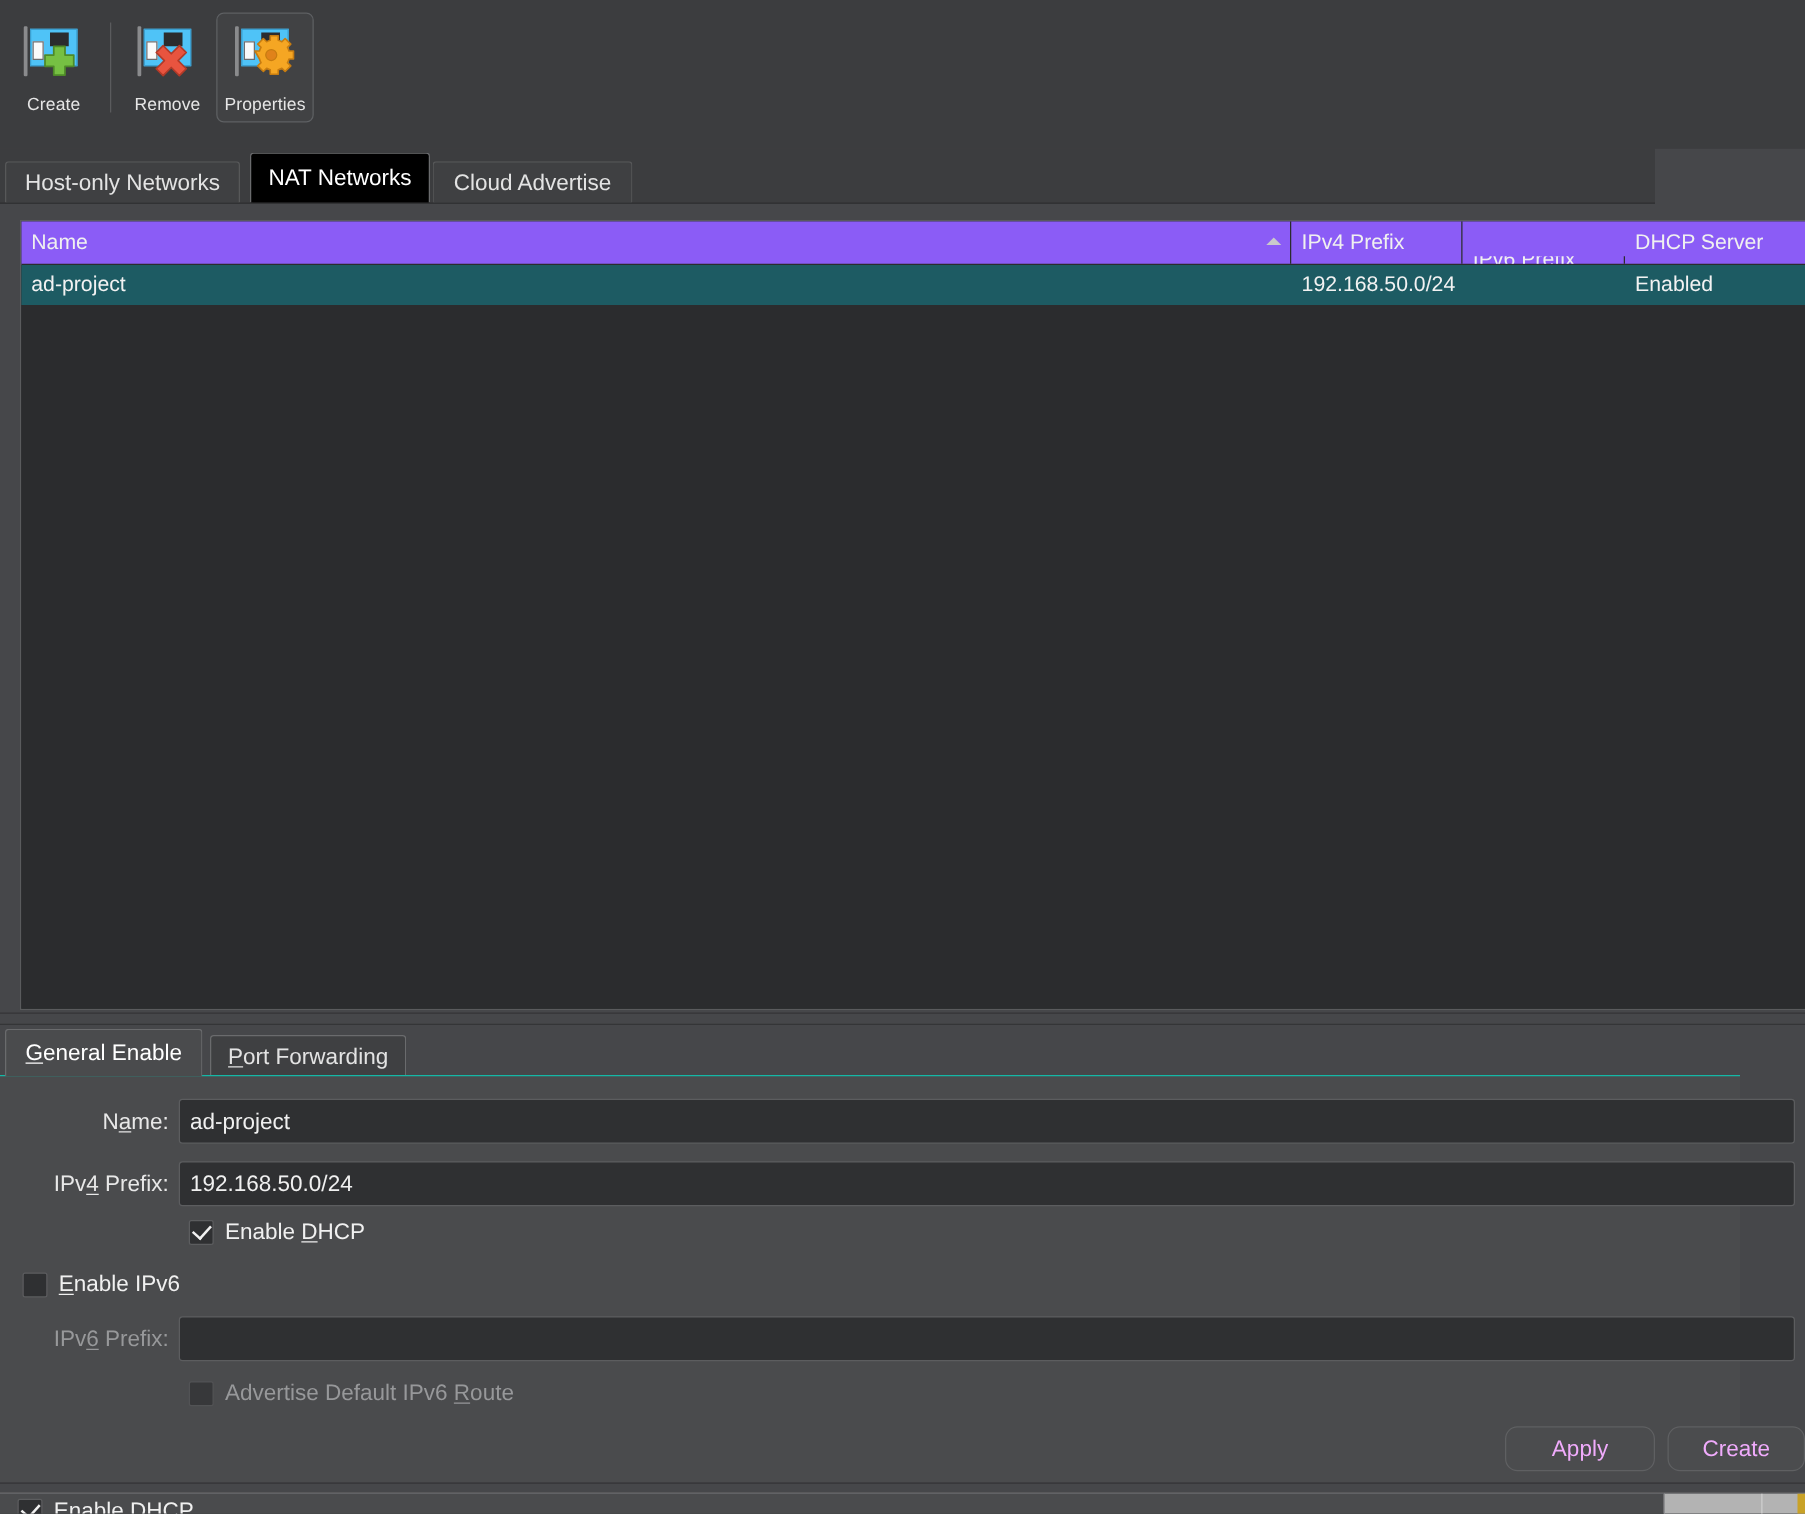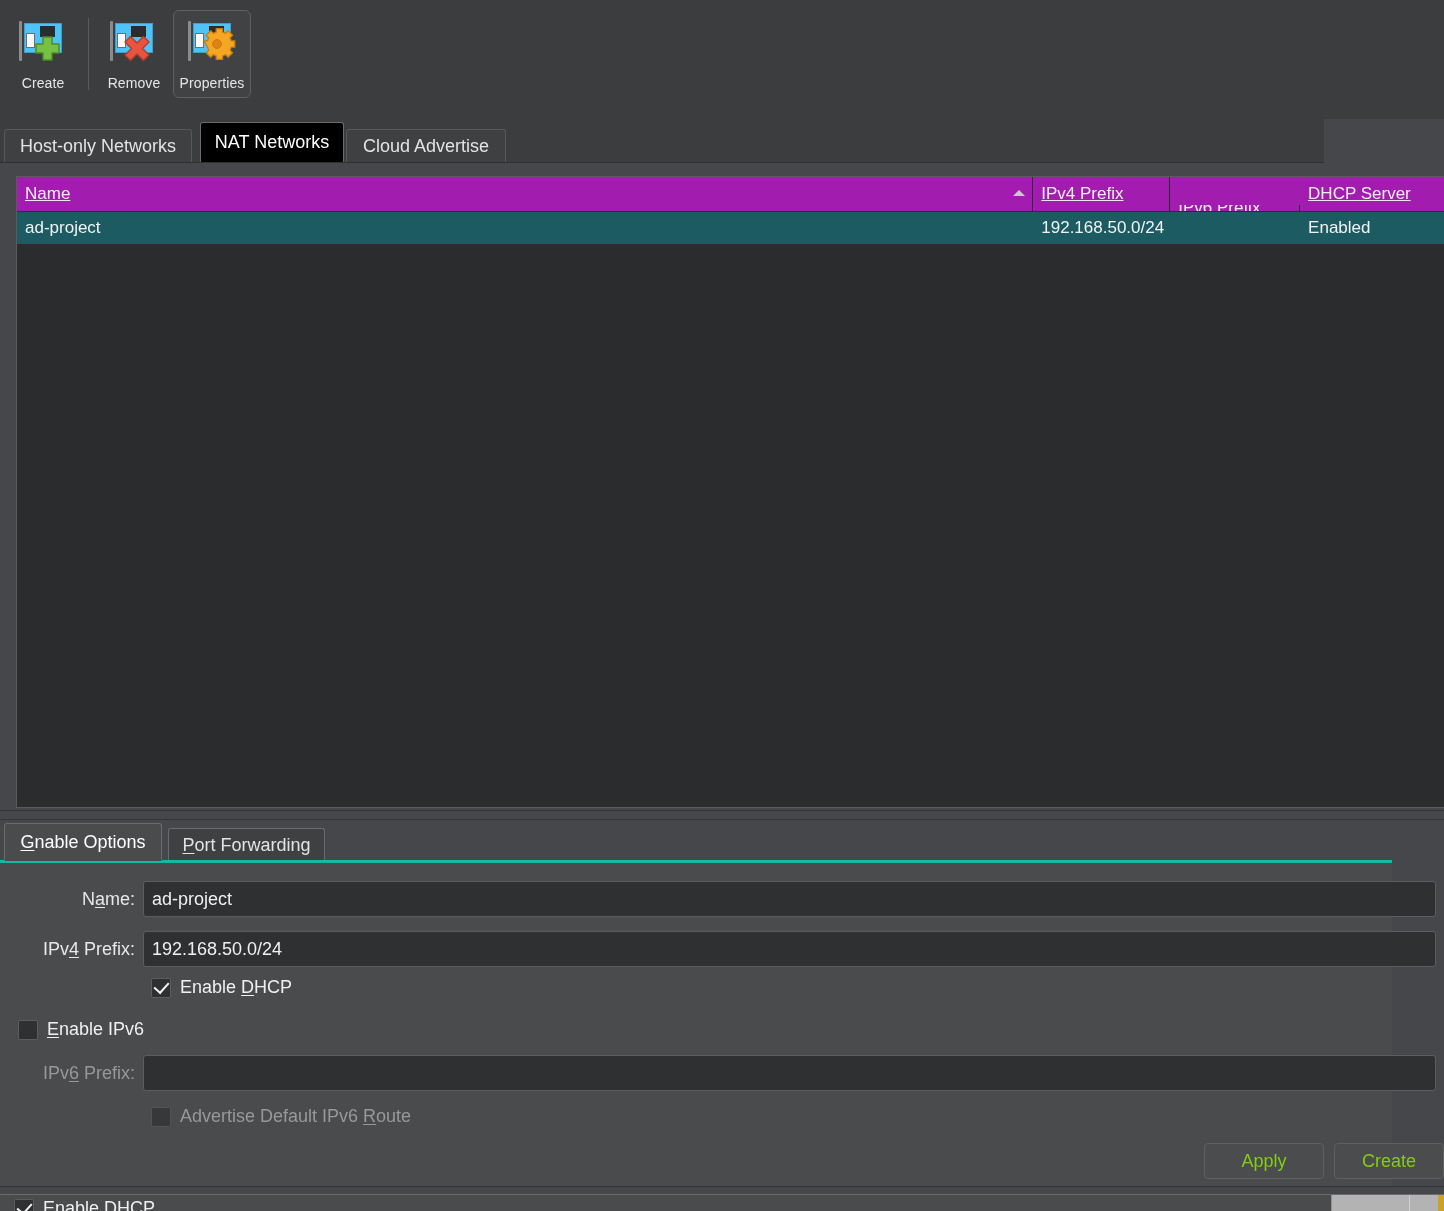--- a/index.html
+++ b/index.html
@@ -110,23 +110,22 @@
     width: 1428px; height: 632px;
     background: #2b2c2e;
     border: 1px solid #5a5b5d;
     border-right: none;
     box-sizing: border-box;
     overflow: hidden;
   }
   .thead {
     display: flex;
     height: 34px;
-    background: #a21caf;
+    background: #8b5cf6;
     border-bottom: 1px solid #2b2c2e;
-    text-decoration: underline;
   }
   .th {
     position: relative;
     display: flex;
     align-items: center;
     font-size: 17px;
     color: #f0f0f0;
     padding-left: 8px;
     box-sizing: border-box;
     border-right: 1px solid #2b2c2e;
@@ -202,21 +201,21 @@
     color: #ffffff;
     z-index: 3;
   }
 
   
   .panel {
     position: absolute;
     left: 0; top: 860px;
     width: 1392px; height: 326px;
     background: #4a4b4d;
-    border-top: 3px solid #14b8a6;
+    border-top: 1px solid #14b8a6;
     box-sizing: border-box;
   }
   .frow {
     position: absolute;
     display: flex;
     align-items: center;
     left: 0;
     width: 1444px;
   }
   .flabel {
@@ -289,21 +288,21 @@
     border: 1px solid #5f6062;
     border-radius: 4px;
     display: flex;
     align-items: center;
     justify-content: center;
     font-size: 18px;
     color: #e8e8e8;
     box-sizing: border-box;
     cursor: default;
   }
-  .btn.disabled { color: #84cc16; background: #4b4c4e; }
+  .btn.disabled { color: #f0abfc; background: #4b4c4e; border-radius: 10px; }
 
   
   .botstrip {
     position: absolute;
     left: 0; top: 1186px;
     width: 1444px; height: 25px;
     background: #46474a;
     border-top: 1px solid #343537;
     box-sizing: border-box;
     overflow: hidden;
@@ -463,21 +462,21 @@
       <div class="td" style="width:144px;">Enabled</div>
     </div>
 
     <div class="tbody-empty" style="height:564px;"></div>
   </div>
 
   <div class="splitter"></div>
 
   <div class="btabbar">
     <div class="btab sel" style="left:4px;width:158px;">
-      <span><u class="mn">G</u><span>nable Options</span></span>
+      <span><u class="mn">G</u><span>eneral Enable</span></span>
     </div>
     <div class="btab" style="left:168px;width:157px;">
       <span><u class="mn">P</u><span>ort Forwarding</span></span>
     </div>
   </div>
 
   <div class="panel">
 
     <div class="frow" style="top:18px;">
       <div class="flabel"><span>N</span><u class="mn">a</u><span>me:</span></div>

